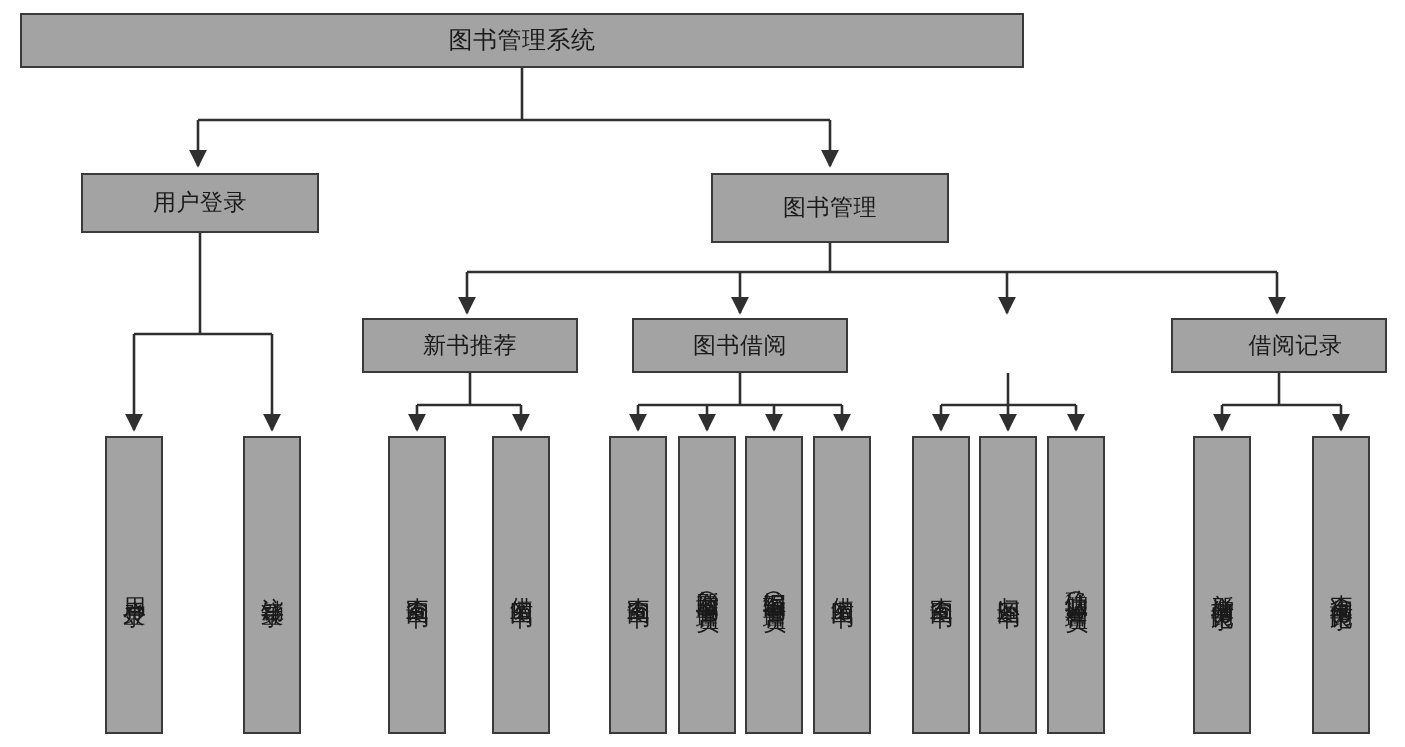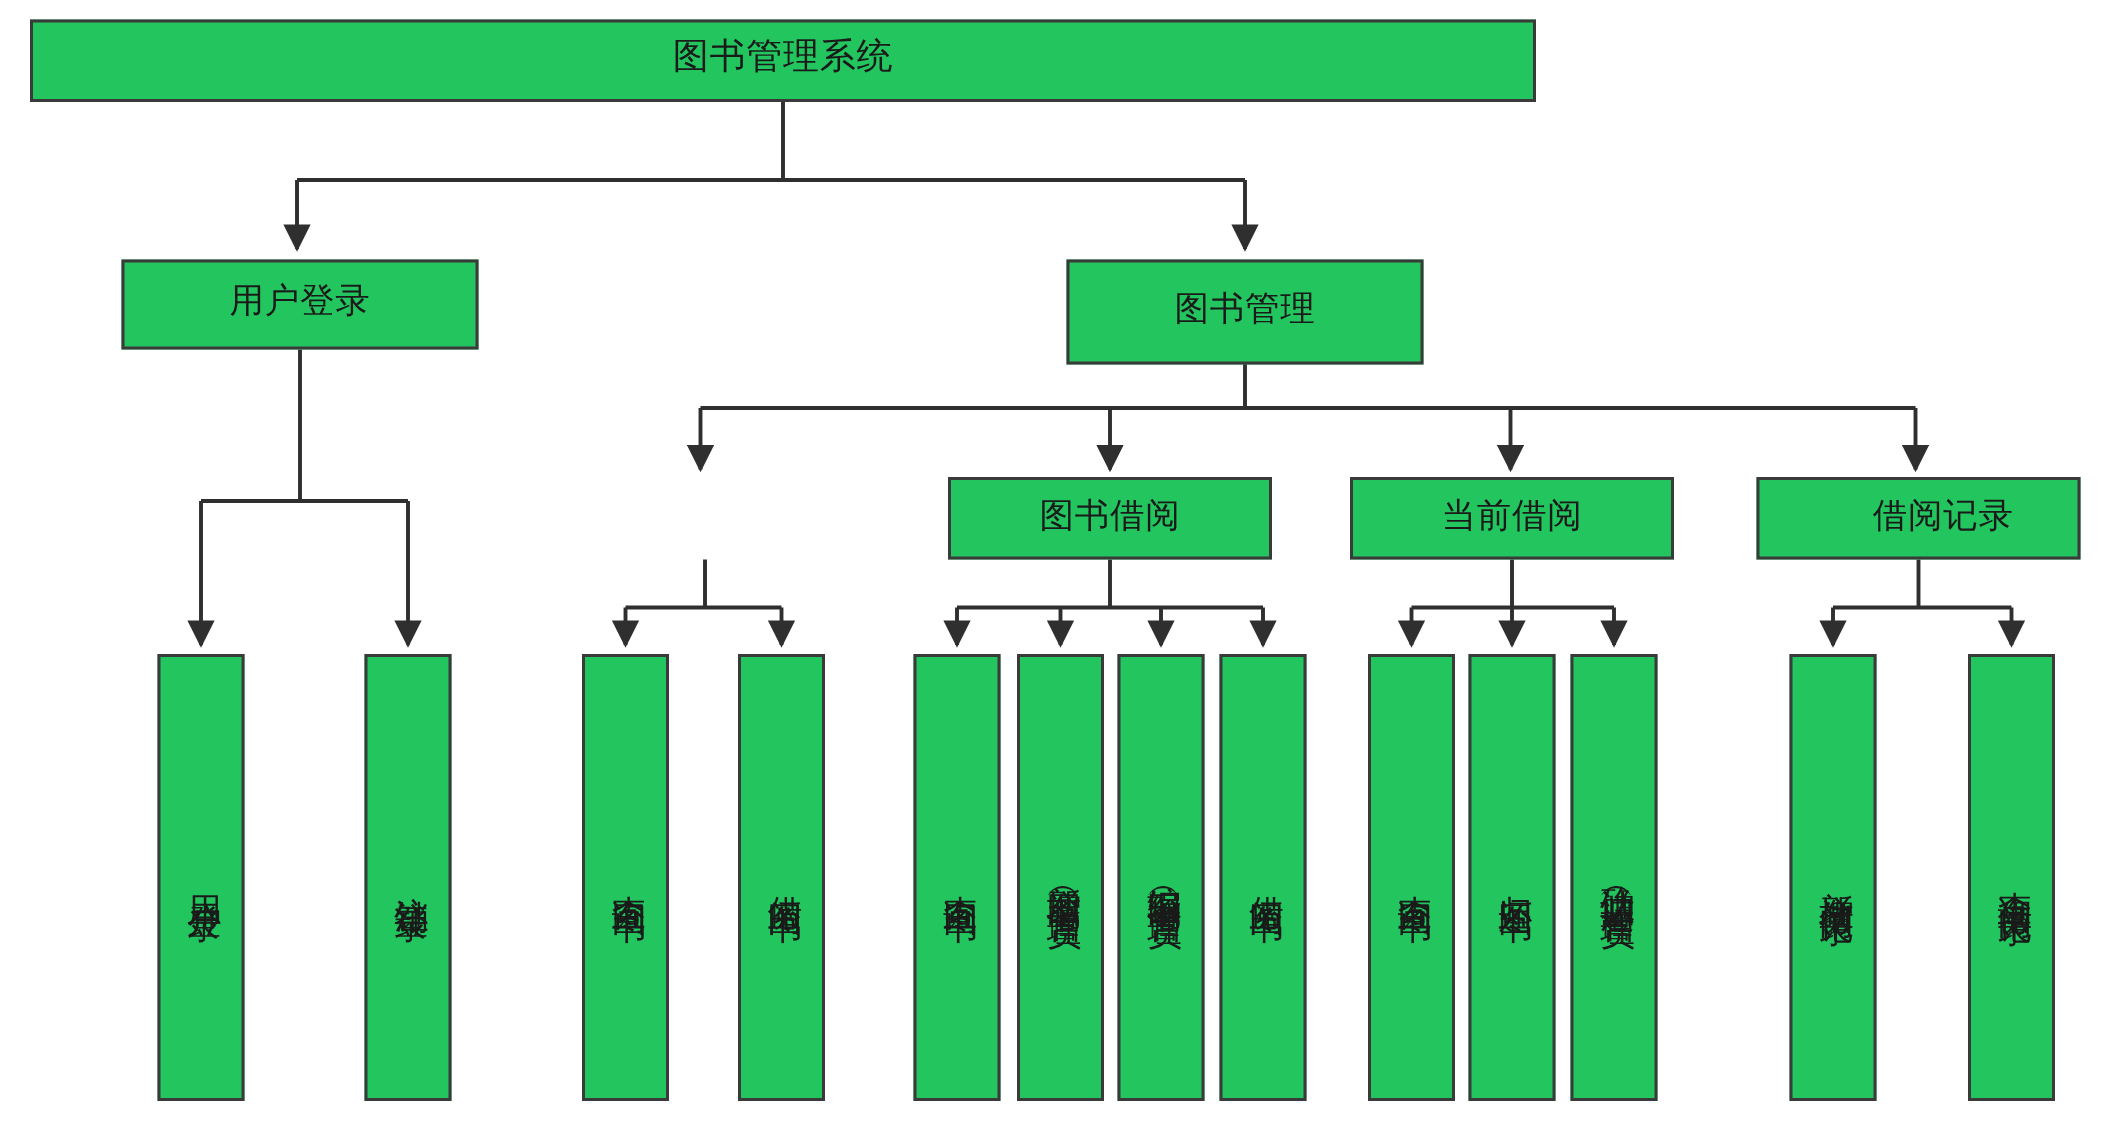--- a/index.html
+++ b/index.html
@@ -22,27 +22,26 @@
     position: absolute;
     left: 0;
     top: 0;
     width: 1405px;
     height: 747px;
     pointer-events: none;
   }
   .node {
     position: absolute;
     box-sizing: border-box;
-    background: #22c55e;
+    background: #a3a3a3;
     border: 2.5px solid #3a3a3a;
     display: flex;
     align-items: center;
     justify-content: center;
     color: #1a1a1a;
-    font-family: Liberation Mono, monospace;
   }
   .node .label {
     display: block;
     text-align: center;
     line-height: 1.18;
     letter-spacing: 0.5px;
   }
   
   .node.horiz .label {
     writing-mode: horizontal-tb;
@@ -134,26 +133,26 @@
     <span class="label">图书管理系统</span>
   </div>
 
   <div class="node horiz" style="left:81px; top:173px; width:238px; height:60px;">
     <span class="label">用户登录</span>
   </div>
   <div class="node horiz" style="left:711px; top:173px; width:238px; height:70px;">
     <span class="label">图书管理</span>
   </div>
 
+  <div class="node horiz" style="left:362px; top:318px; width:216px; height:55px;">
+    <span class="label">新书推荐</span>
+  </div>
   <div class="node horiz" style="left:632px; top:318px; width:216px; height:55px;">
     <span class="label">图书借阅</span>
   </div>
-  <div class="node horiz" style="left:900px; top:318px; width:216px; height:55px;">
-    <span class="label">当前借阅</span>
-  </div>
   <div class="node horiz" style="left:1171px; top:318px; width:216px; height:55px;padding-left:33px;">
     <span class="label">借阅记录</span>
   </div>
 
   <div class="node vert" style="left:105px; top:436px; width:58px; height:298px;">
     <span class="label">用户登录</span>
   </div>
   <div class="node vert" style="left:243px; top:436px; width:58px; height:298px;">
     <span class="label">注销登录</span>
   </div>

